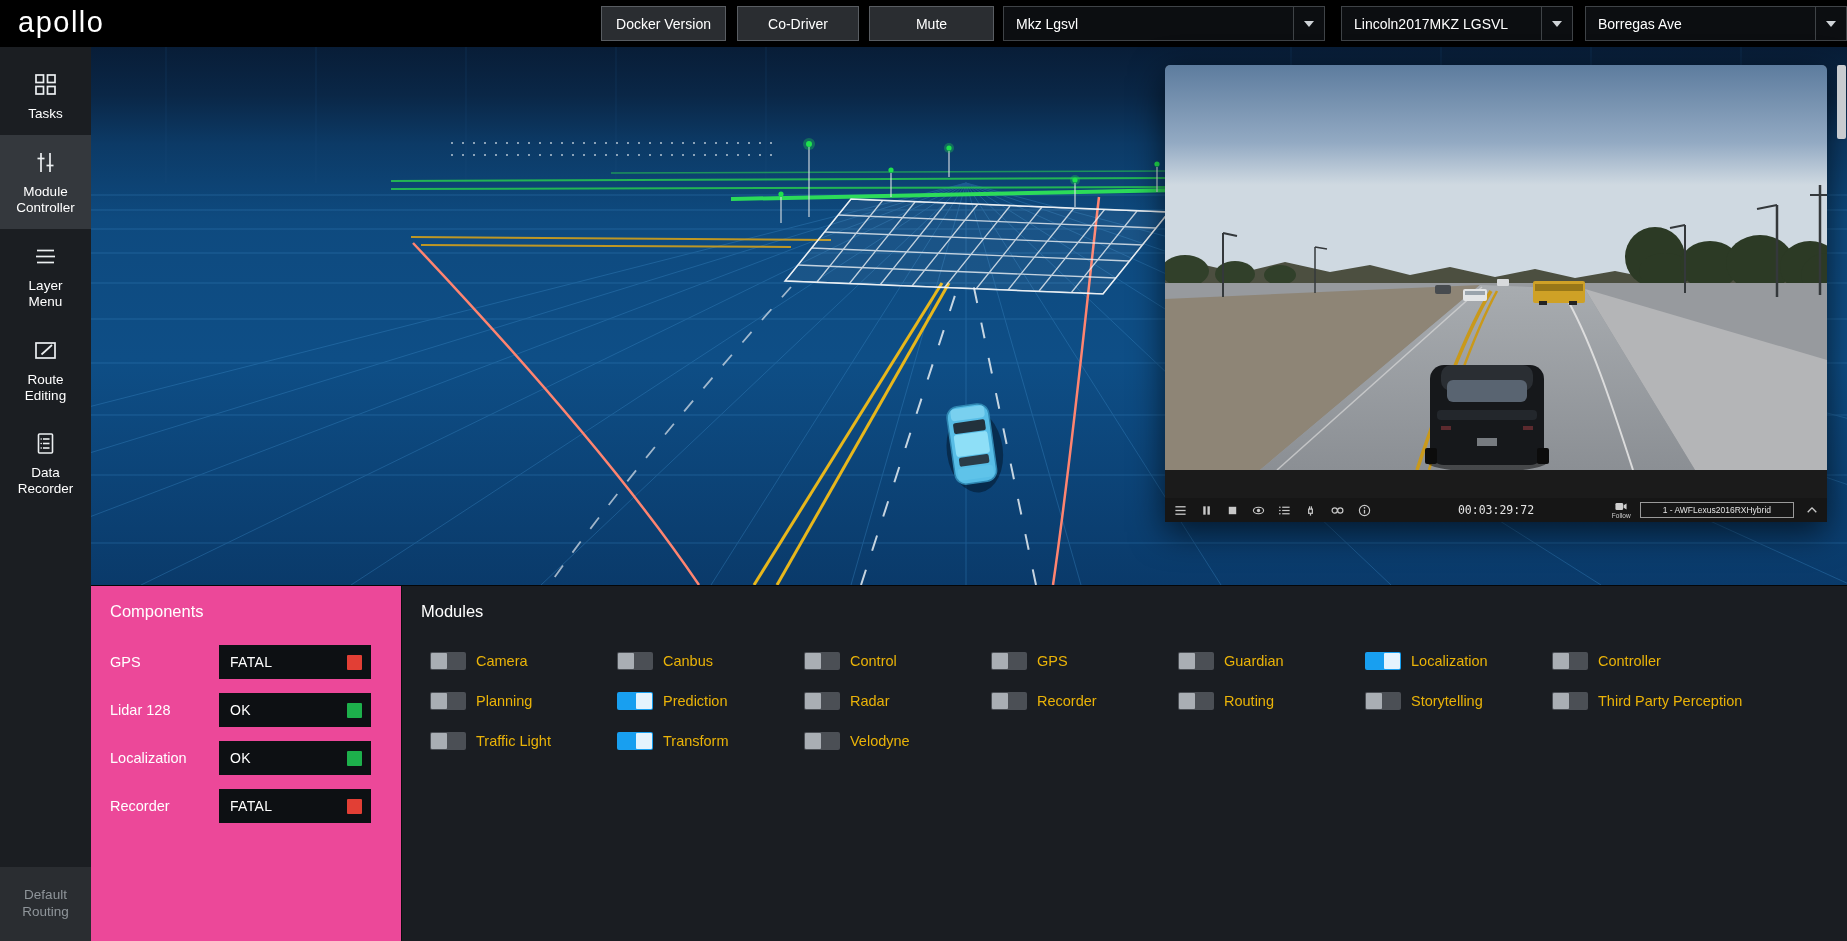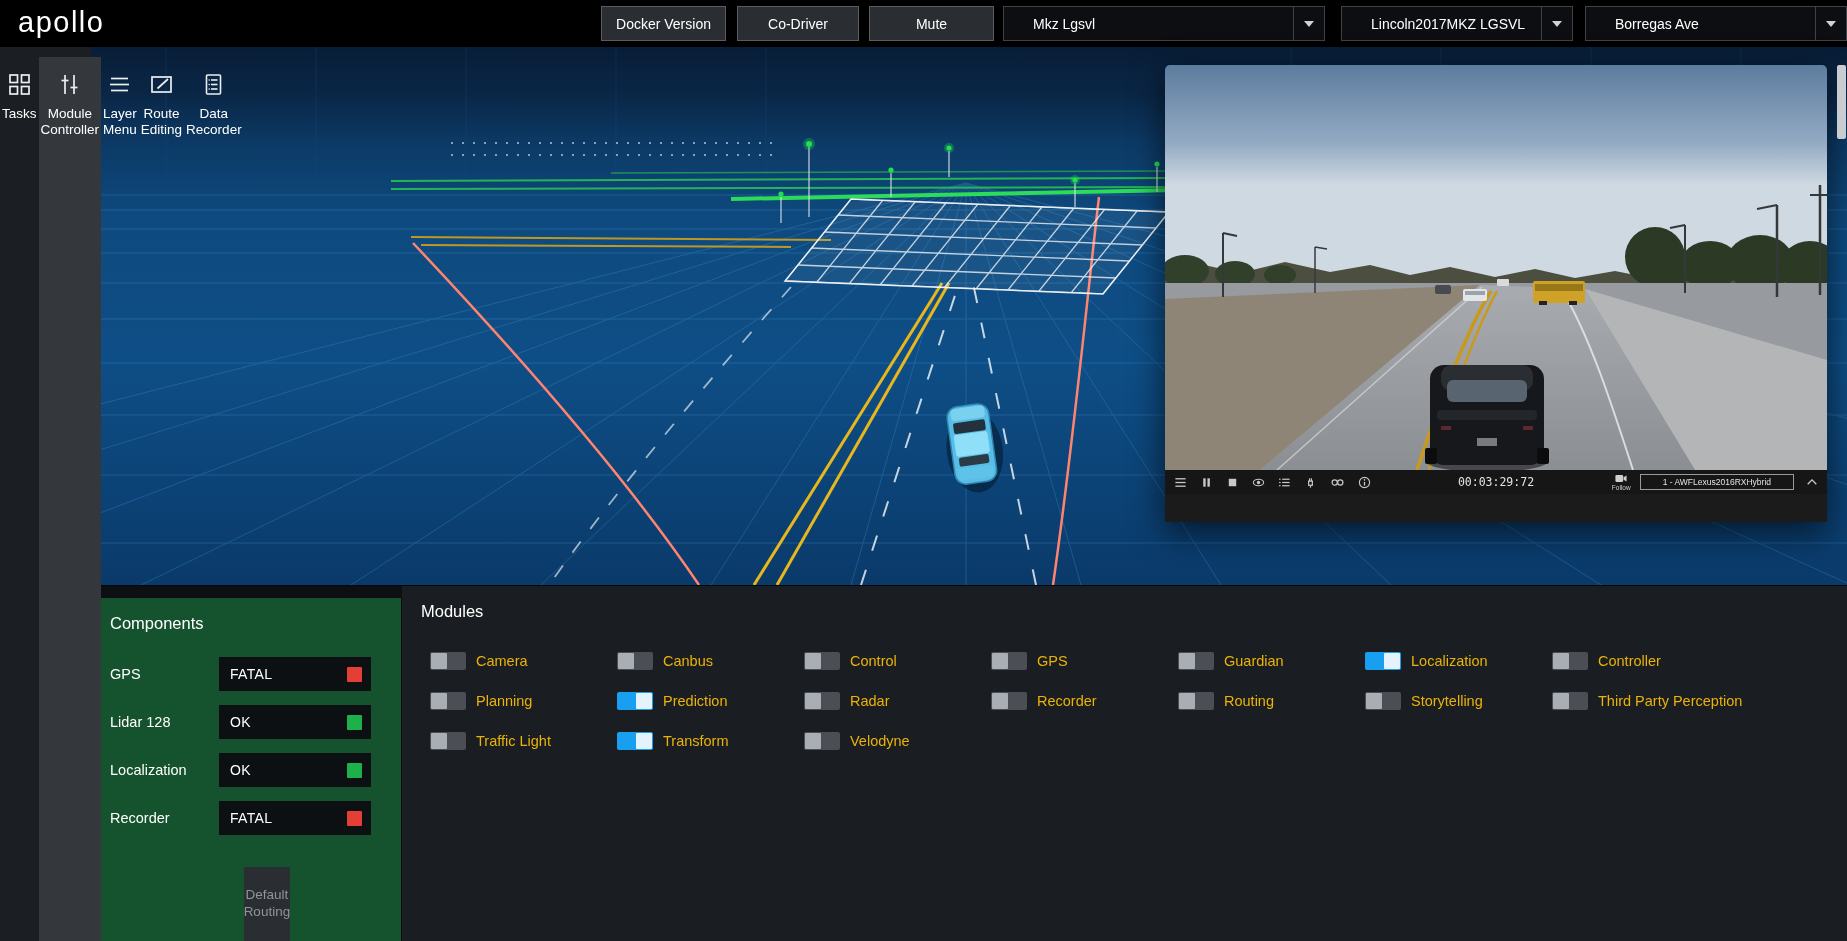--- a/index.html
+++ b/index.html
@@ -11,42 +11,42 @@
   .header{position:absolute;left:0;top:0;width:1847px;height:47px;background:#000;z-index:30;}
   .logo{position:absolute;left:18px;top:6px;font-size:29px;color:#fff;font-weight:500;letter-spacing:1.5px;}
   .hdr-btn{position:absolute;top:6px;height:35px;background:#2a2d31;border:1px solid #595d62;color:#fff;
     font-size:14px;font-family:inherit;display:flex;align-items:center;justify-content:center;
     cursor:pointer;box-sizing:border-box;}
   #btn-docker{left:601px;width:125px}
   #btn-codriver{left:737px;width:122px}
   #btn-mute{left:869px;width:125px}
   .hdr-select{position:absolute;top:6px;height:35px;background:#0c0e11;border:1px solid #3f4347;
     box-sizing:border-box;display:flex;align-items:center;color:#fff;font-size:14px;cursor:pointer;}
-  .sel-val{flex:1;padding-left:12px;white-space:nowrap;overflow:hidden;margin-left:17px;}
+  .sel-val{flex:1;padding-left:12px;white-space:nowrap;overflow:hidden;}
   .sel-arrow{width:30px;height:100%;border-left:1px solid #3f4347;display:flex;align-items:center;justify-content:center;}
   .tri{width:0;height:0;border-left:5px solid transparent;border-right:5px solid transparent;border-top:6px solid #cfd3d7;}
   #sel-mode{left:1003px;width:322px}
   #sel-vehicle{left:1341px;width:232px}
   #sel-map{left:1585px;width:262px}
   
   .sidebar{position:absolute;left:0;top:47px;width:91px;height:894px;background:#1b1e22;z-index:20;
-    display:flex;padding-top:10px;box-sizing:border-box;}
+    display:flex;flex-direction:column;padding-top:10px;box-sizing:border-box;}
   .sb-item{padding:14px 2px 13px;display:flex;flex-direction:column;align-items:center;gap:8px;
     color:#fff;font-size:13.5px;line-height:1.18;text-align:center;cursor:pointer;}
   .sb-item.active{background:#34383d;}
   .sb-label{max-width:66px;}
   .sb-bottom{margin-top:auto;height:74px;background:#2a2d31;color:#8f959a;display:flex;align-items:center;
     justify-content:center;text-align:center;font-size:13.5px;line-height:1.25;cursor:default;}
   .sb-bottom .sb-label{max-width:60px;}
   
   .scene3d{position:absolute;left:91px;top:47px;width:1756px;height:538px;z-index:1;}
   .scene3d svg{position:absolute;left:0;top:0;width:100%;height:100%;display:block;}
   
   .bottom-panel{position:absolute;left:91px;top:585px;width:1756px;height:356px;display:flex;z-index:10;border-top:1px solid #050607;box-sizing:border-box;}
-  .components{width:311px;background:#14532d;border-right:1px solid #0b0c0e;box-sizing:border-box;margin-top:12px;}
+  .components{width:311px;background:#ec4899;border-right:1px solid #0b0c0e;box-sizing:border-box;}
   .modules{flex:1;background:#1a1d22;}
   .panel-title{color:#fff;font-size:16.5px;padding:16px 0 0 19px;font-weight:400;}
   .comp-rows{margin-top:24px;}
   .comp-row{display:flex;align-items:center;height:34px;margin:0 30px 14px 19px;}
   .comp-label{flex:1;color:#fff;font-size:14.5px;}
   .comp-status{width:152px;height:34px;background:#0d1013;display:flex;align-items:center;box-sizing:border-box;}
   .comp-status-text{flex:1;color:#fff;font-size:14px;padding-left:11px;letter-spacing:.3px;}
   .sq{width:15px;height:15px;margin-right:9px;border-radius:1px;}
   .sq.error{background:#e23f35}
   .sq.ok{background:#1db04b}
@@ -62,21 +62,21 @@
     box-shadow:0 10px 34px rgba(0,0,0,.65);border-radius:5px 5px 0 0;overflow:hidden;}
   .svl-titlebar{height:28px;background:#303030;position:relative;display:flex;align-items:center;justify-content:center;}
   .svl-title{color:#ececec;font-size:13px;font-weight:bold;}
   .svl-controls{position:absolute;right:9px;top:0;height:100%;display:flex;align-items:center;gap:13px;}
   .wc-min,.wc-max{color:#d6d6d6;font-size:13px;line-height:10px;cursor:pointer;}
   .wc-max{font-size:11px;}
   .wc-close{width:17px;height:17px;border-radius:50%;background:#ec6135;color:#fff;font-size:11px;
     display:flex;align-items:center;justify-content:center;cursor:pointer;font-weight:bold;line-height:1;}
   .svl-scene{height:405px;position:relative;}
   .svl-scene svg{position:absolute;inset:0;width:100%;height:100%;display:block;}
-  .svl-bar{height:24px;background:#161616;display:flex;align-items:center;padding:0 9px;position:relative;}
+  .svl-bar{height:24px;background:#161616;display:flex;align-items:center;padding:0 9px;position:relative;margin-top:28px;}
   .svl-icons{display:flex;gap:13px;align-items:center;z-index:2;}
   .svl-icons svg{display:block;}
   .svl-time{position:absolute;left:0;right:0;text-align:center;color:#e4e4e4;font-size:11.5px;
     font-family:"DejaVu Sans Mono",monospace;pointer-events:none;}
   .svl-right{margin-left:auto;display:flex;align-items:center;z-index:2;}
   .follow{display:flex;flex-direction:column;align-items:center;color:#cfcfcf;cursor:pointer;}
   .follow .cap{font-size:6.5px;margin-top:1px;}
   .veh-tag{border:1px solid #9a9a9a;color:#e2e2e2;font-size:8.5px;padding:2px 22px;margin-left:9px;white-space:nowrap;}
   .bar-chevron{margin-left:12px;display:flex;cursor:pointer;}
   

